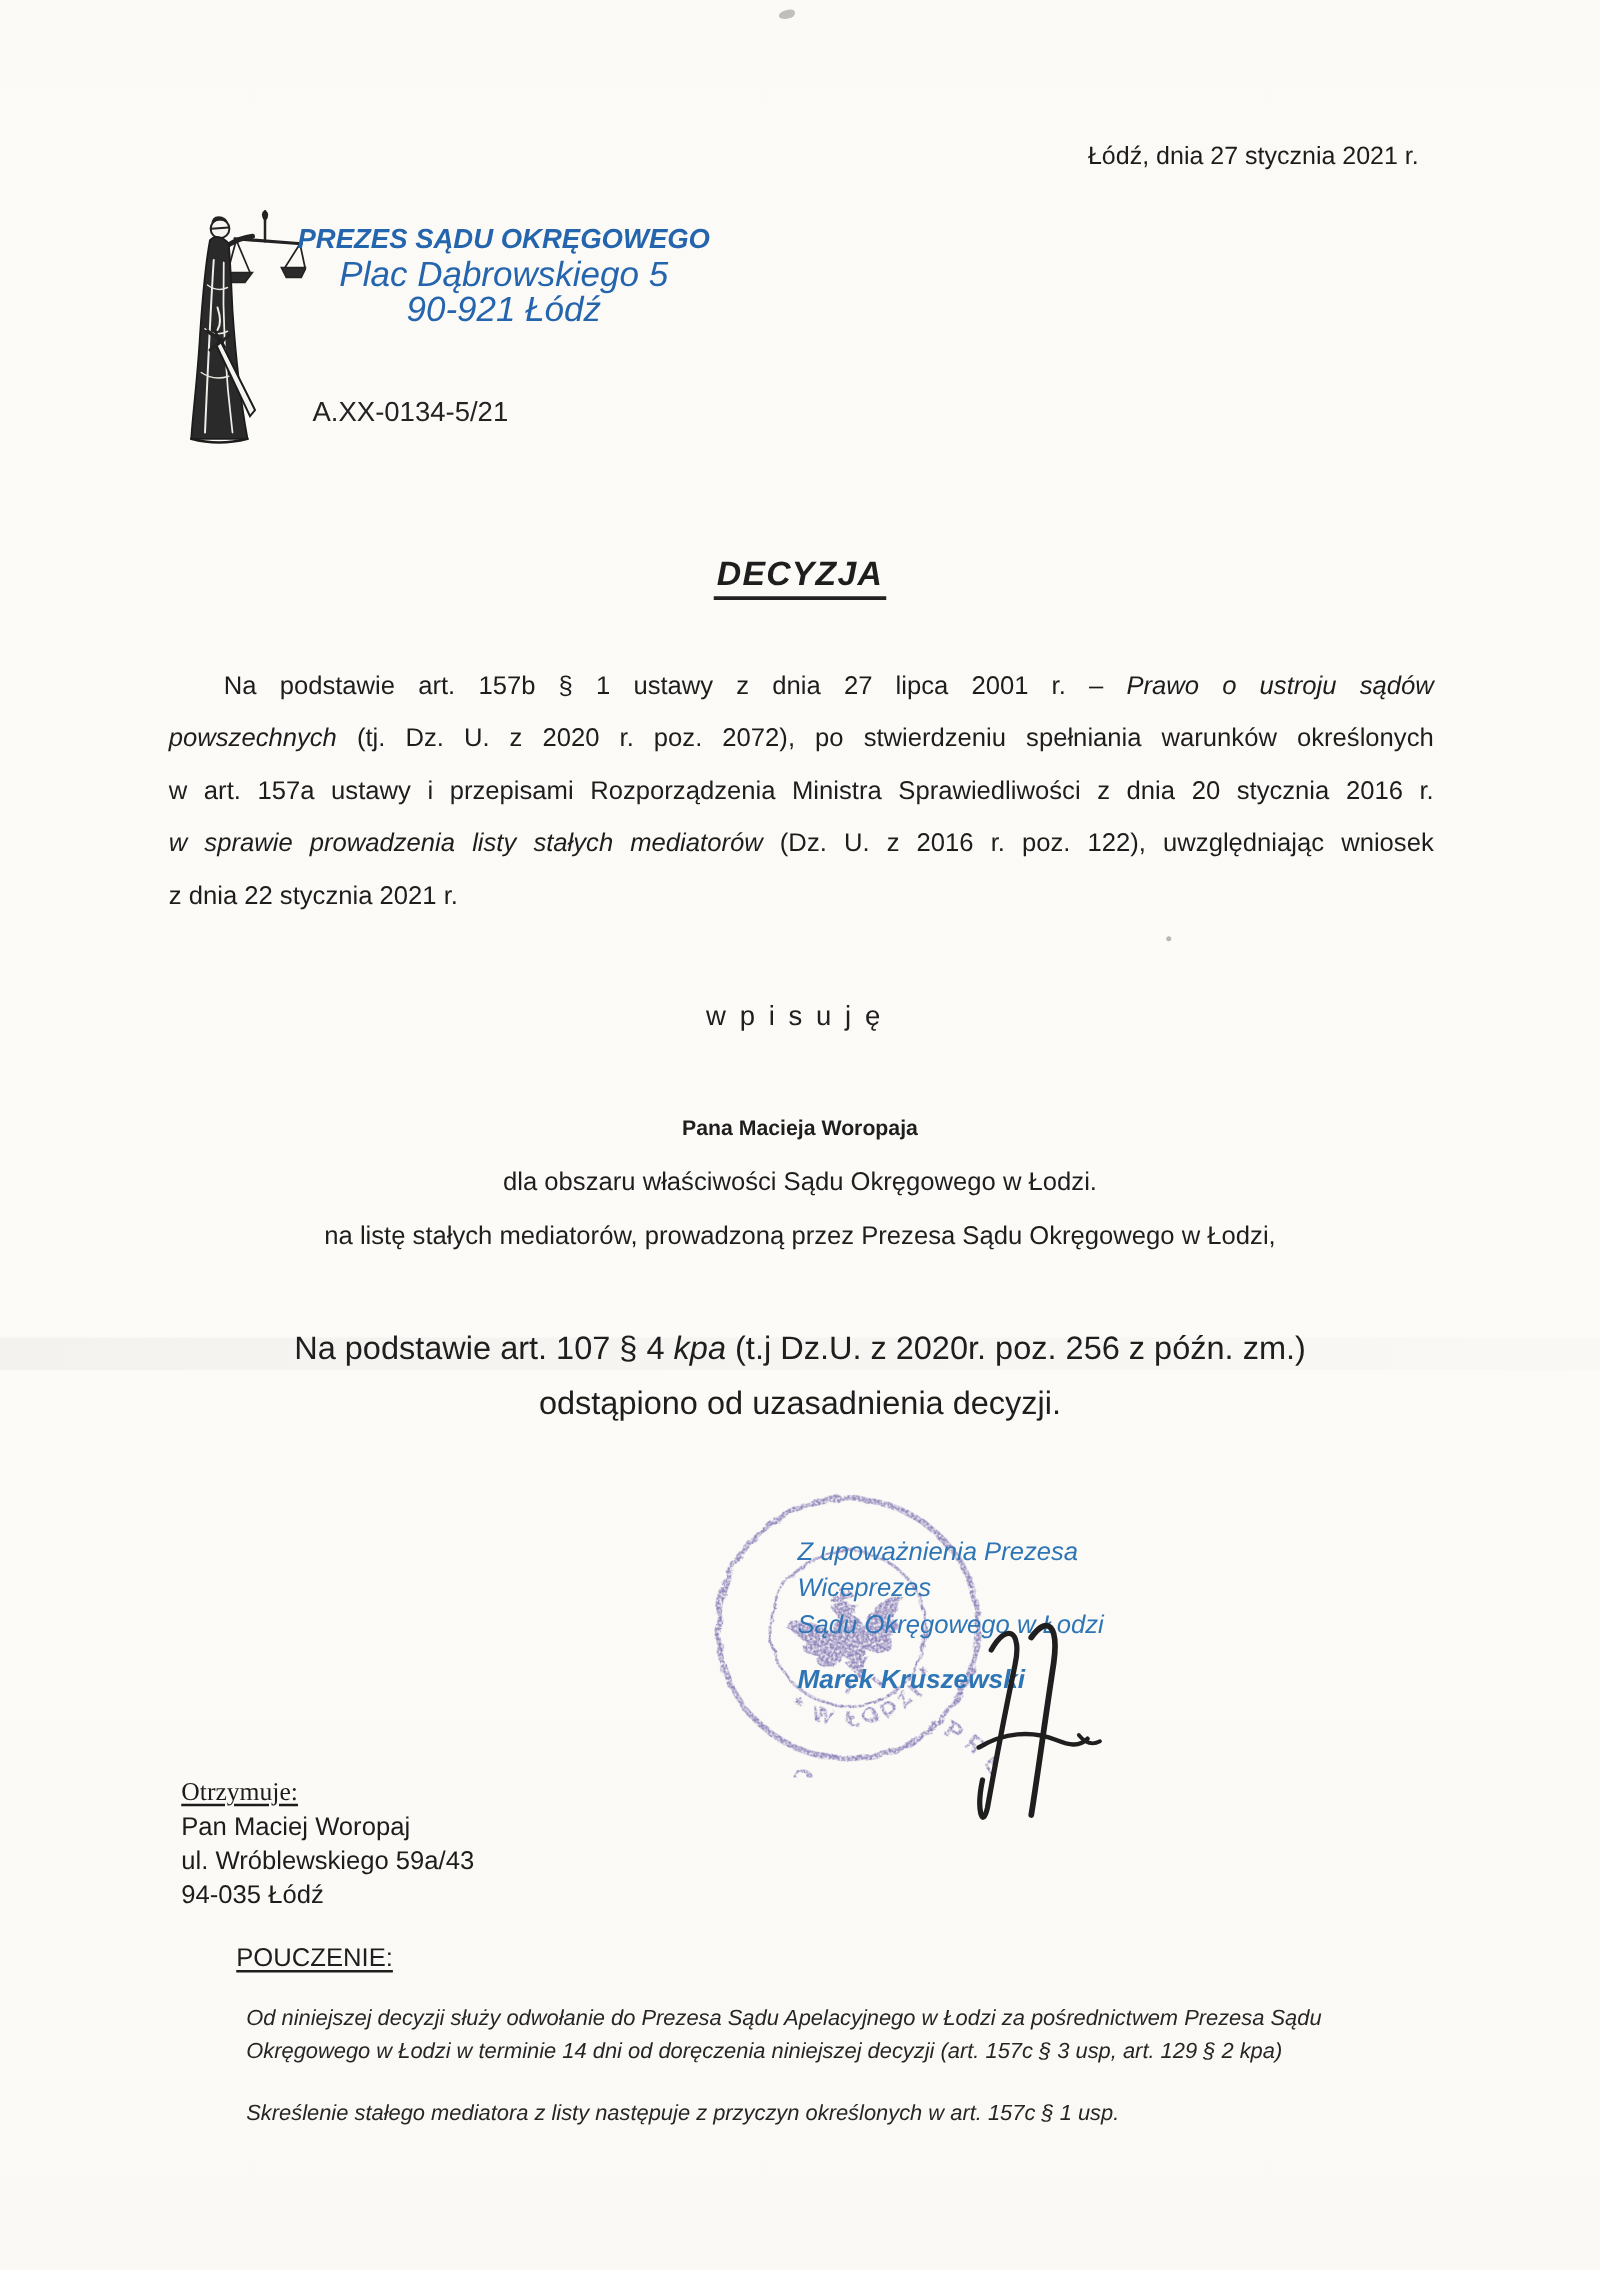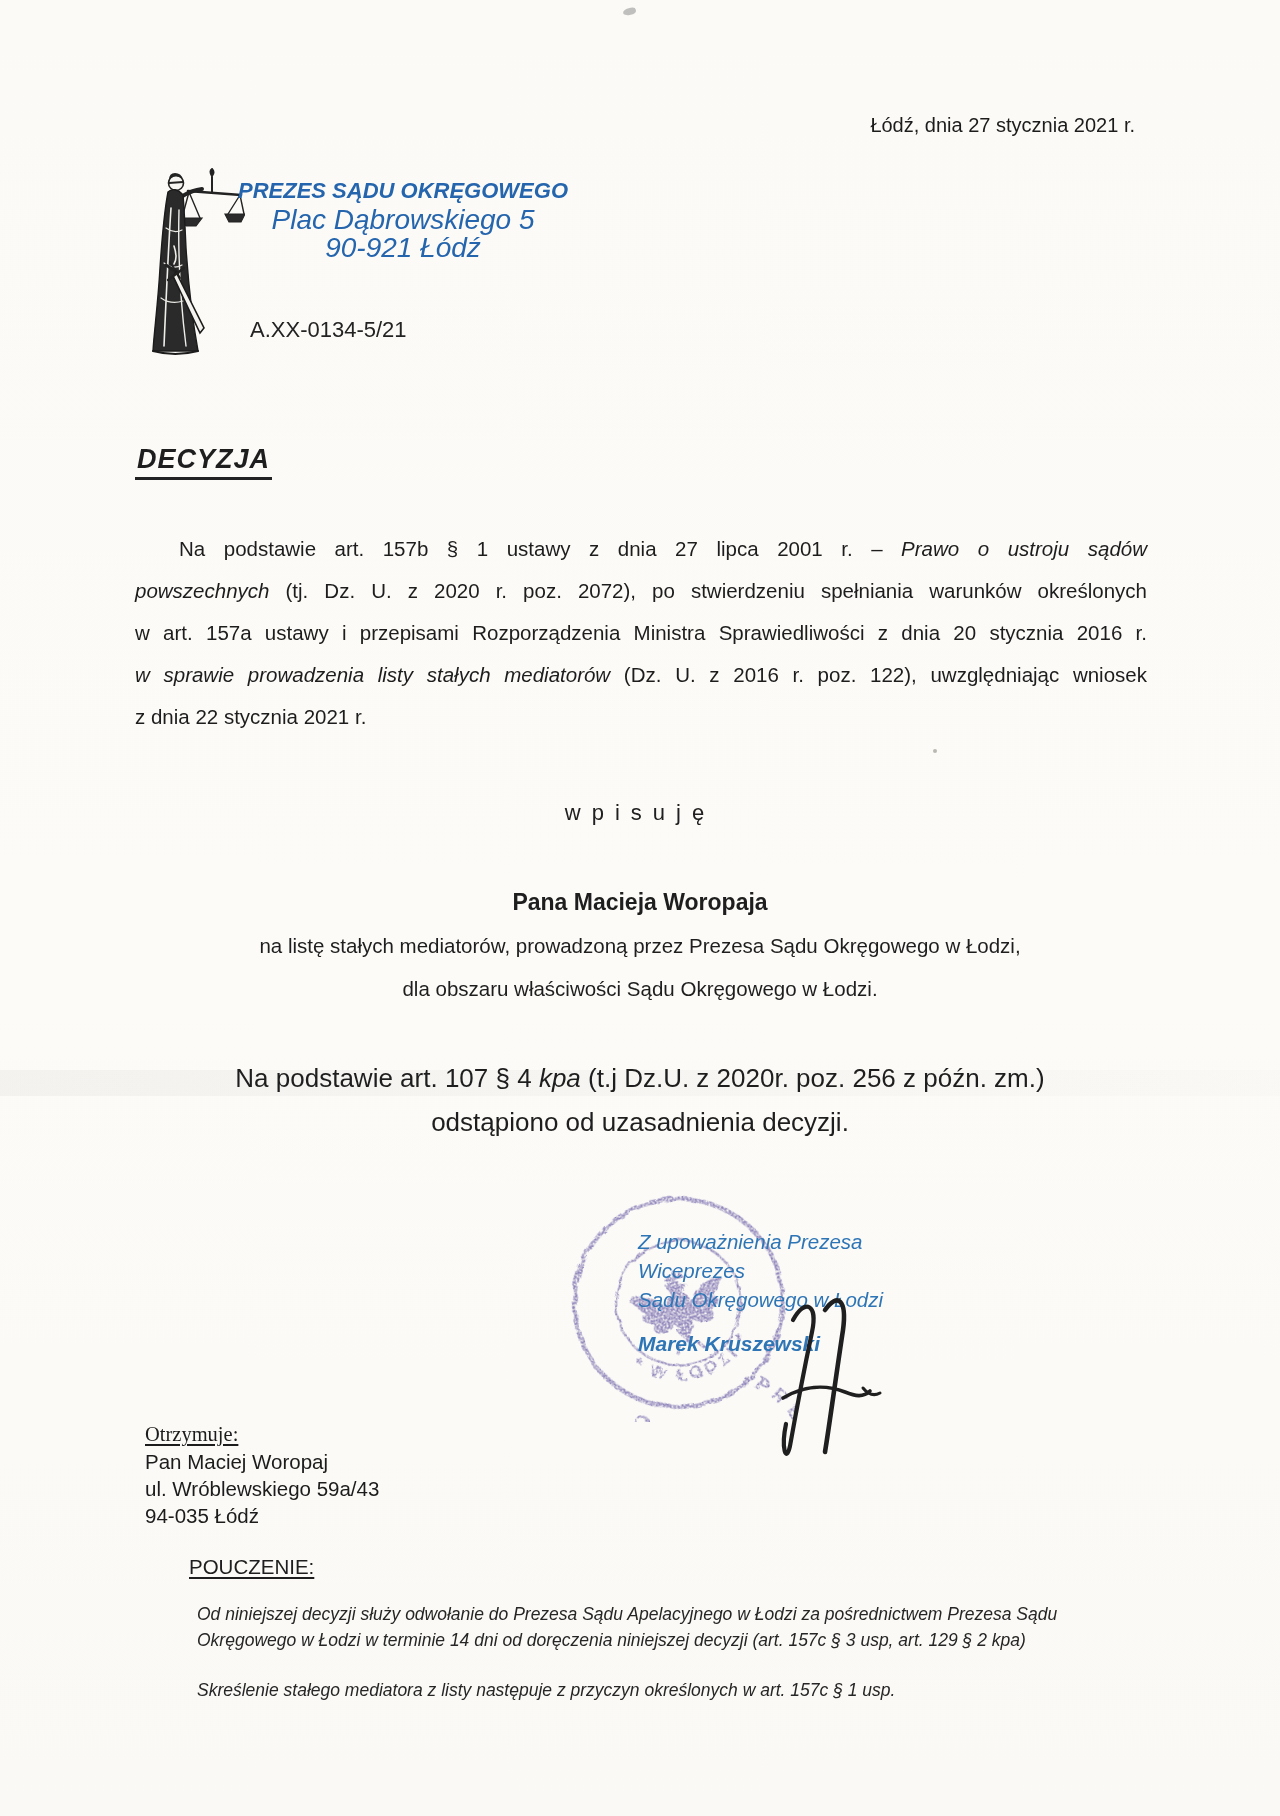--- a/index.html
+++ b/index.html
@@ -22,33 +22,33 @@
     background:#aaa79f;opacity:.8;}
   
   .date{right:145px;top:114px;font-size:20px;color:#1c1c1c;}
   
   .lh-text{left:213px;top:176px;width:380px;text-align:center;font-style:italic;}
   .lh-org{font-size:22px;font-weight:bold;line-height:30px;}
   .lh-org2{font-size:22px;font-weight:bold;line-height:29px;}
   .lh-addr{font-size:28px;line-height:28px;}
   .ref{left:250px;top:317px;font-size:22px;color:#232323;}
   
-  .title-wrap{left:135px;top:444px;width:1010px;text-align:left;}
+  .title-wrap{left:135px;top:444px;width:1010px;text-align:center;}
   .title{display:inline-block;font-size:27px;font-weight:bold;font-style:italic;letter-spacing:1px;
     border-bottom:3px solid #222;padding:0 2px 2px 2px;}
   
   .intro{left:135px;top:528px;width:1012px;font-size:20.5px;line-height:42px;color:#1d1d1d;}
   .jline{text-align:justify;text-align-last:justify;white-space:normal;}
   .jline.first{text-indent:44px;}
   .lastline{text-align:left;}
   .it{font-style:italic;}
   
   .wpisuje{left:135px;top:800px;width:1010px;text-align:center;font-size:22px;letter-spacing:11px;color:#202020;}
   .grant{left:135px;top:881px;width:1010px;text-align:center;font-size:20.5px;line-height:43px;}
-  .grant .name{font-weight:bold;font-size:23px;}
+  .grant .name{font-weight:bold;font-size:17px;}
   .legal{left:135px;top:1056px;width:1010px;text-align:center;font-size:26px;line-height:44px;}
   
   .stamp{left:557px;top:1182px;width:240px;height:240px;z-index:1;}
   .auth{left:638px;top:1227px;width:400px;text-align:left;color:#2e75b6;font-style:italic;
     font-size:20.5px;line-height:29px;z-index:2;}
   .auth .signer{margin-top:15px;font-weight:bold;font-size:21px;}
   .signature{left:755px;top:1288px;width:130px;height:180px;z-index:3;}
   
   .recipient{left:145px;top:1421px;font-size:20.5px;line-height:27px;color:#1c1c1c;}
   .recipient .label{text-decoration:underline;text-underline-offset:3px;font-family:Liberation Serif, serif;}
@@ -122,22 +122,22 @@
     <div class="jline"><span class="it">powszechnych</span><span> (tj. Dz. U. z 2020 r. poz. 2072), po stwierdzeniu spełniania warunków określonych</span></div>
     <div class="jline">w art. 157a ustawy i przepisami Rozporządzenia Ministra Sprawiedliwości z dnia 20 stycznia 2016 r.</div>
     <div class="jline"><span class="it">w sprawie prowadzenia listy stałych mediatorów</span><span> (Dz. U. z 2016 r. poz. 122), uwzględniając wniosek</span></div>
     <div class="lastline">z dnia 22 stycznia 2021 r.</div>
   </div>
 
   <div class="abs wpisuje">wpisuję</div>
 
   <div class="abs grant">
     <div class="name">Pana Macieja Woropaja</div>
+    <div>dla obszaru właściwości Sądu Okręgowego w Łodzi.</div>
     <div>na listę stałych mediatorów, prowadzoną przez Prezesa Sądu Okręgowego w Łodzi,</div>
-    <div>dla obszaru właściwości Sądu Okręgowego w Łodzi.</div>
   </div>
 
   <div class="abs legal">
     <div><span>Na podstawie art. 107 § 4  </span><span class="it">kpa</span><span> (t.j  Dz.U. z 2020r. poz. 256 z późn. zm.)</span></div>
     <div>odstąpiono od uzasadnienia decyzji.</div>
   </div>
 
   <svg class="abs stamp" viewBox="0 0 240 240" aria-hidden="true">
     <defs>
       <filter id="stampRough" x="-15%" y="-15%" width="130%" height="130%">

